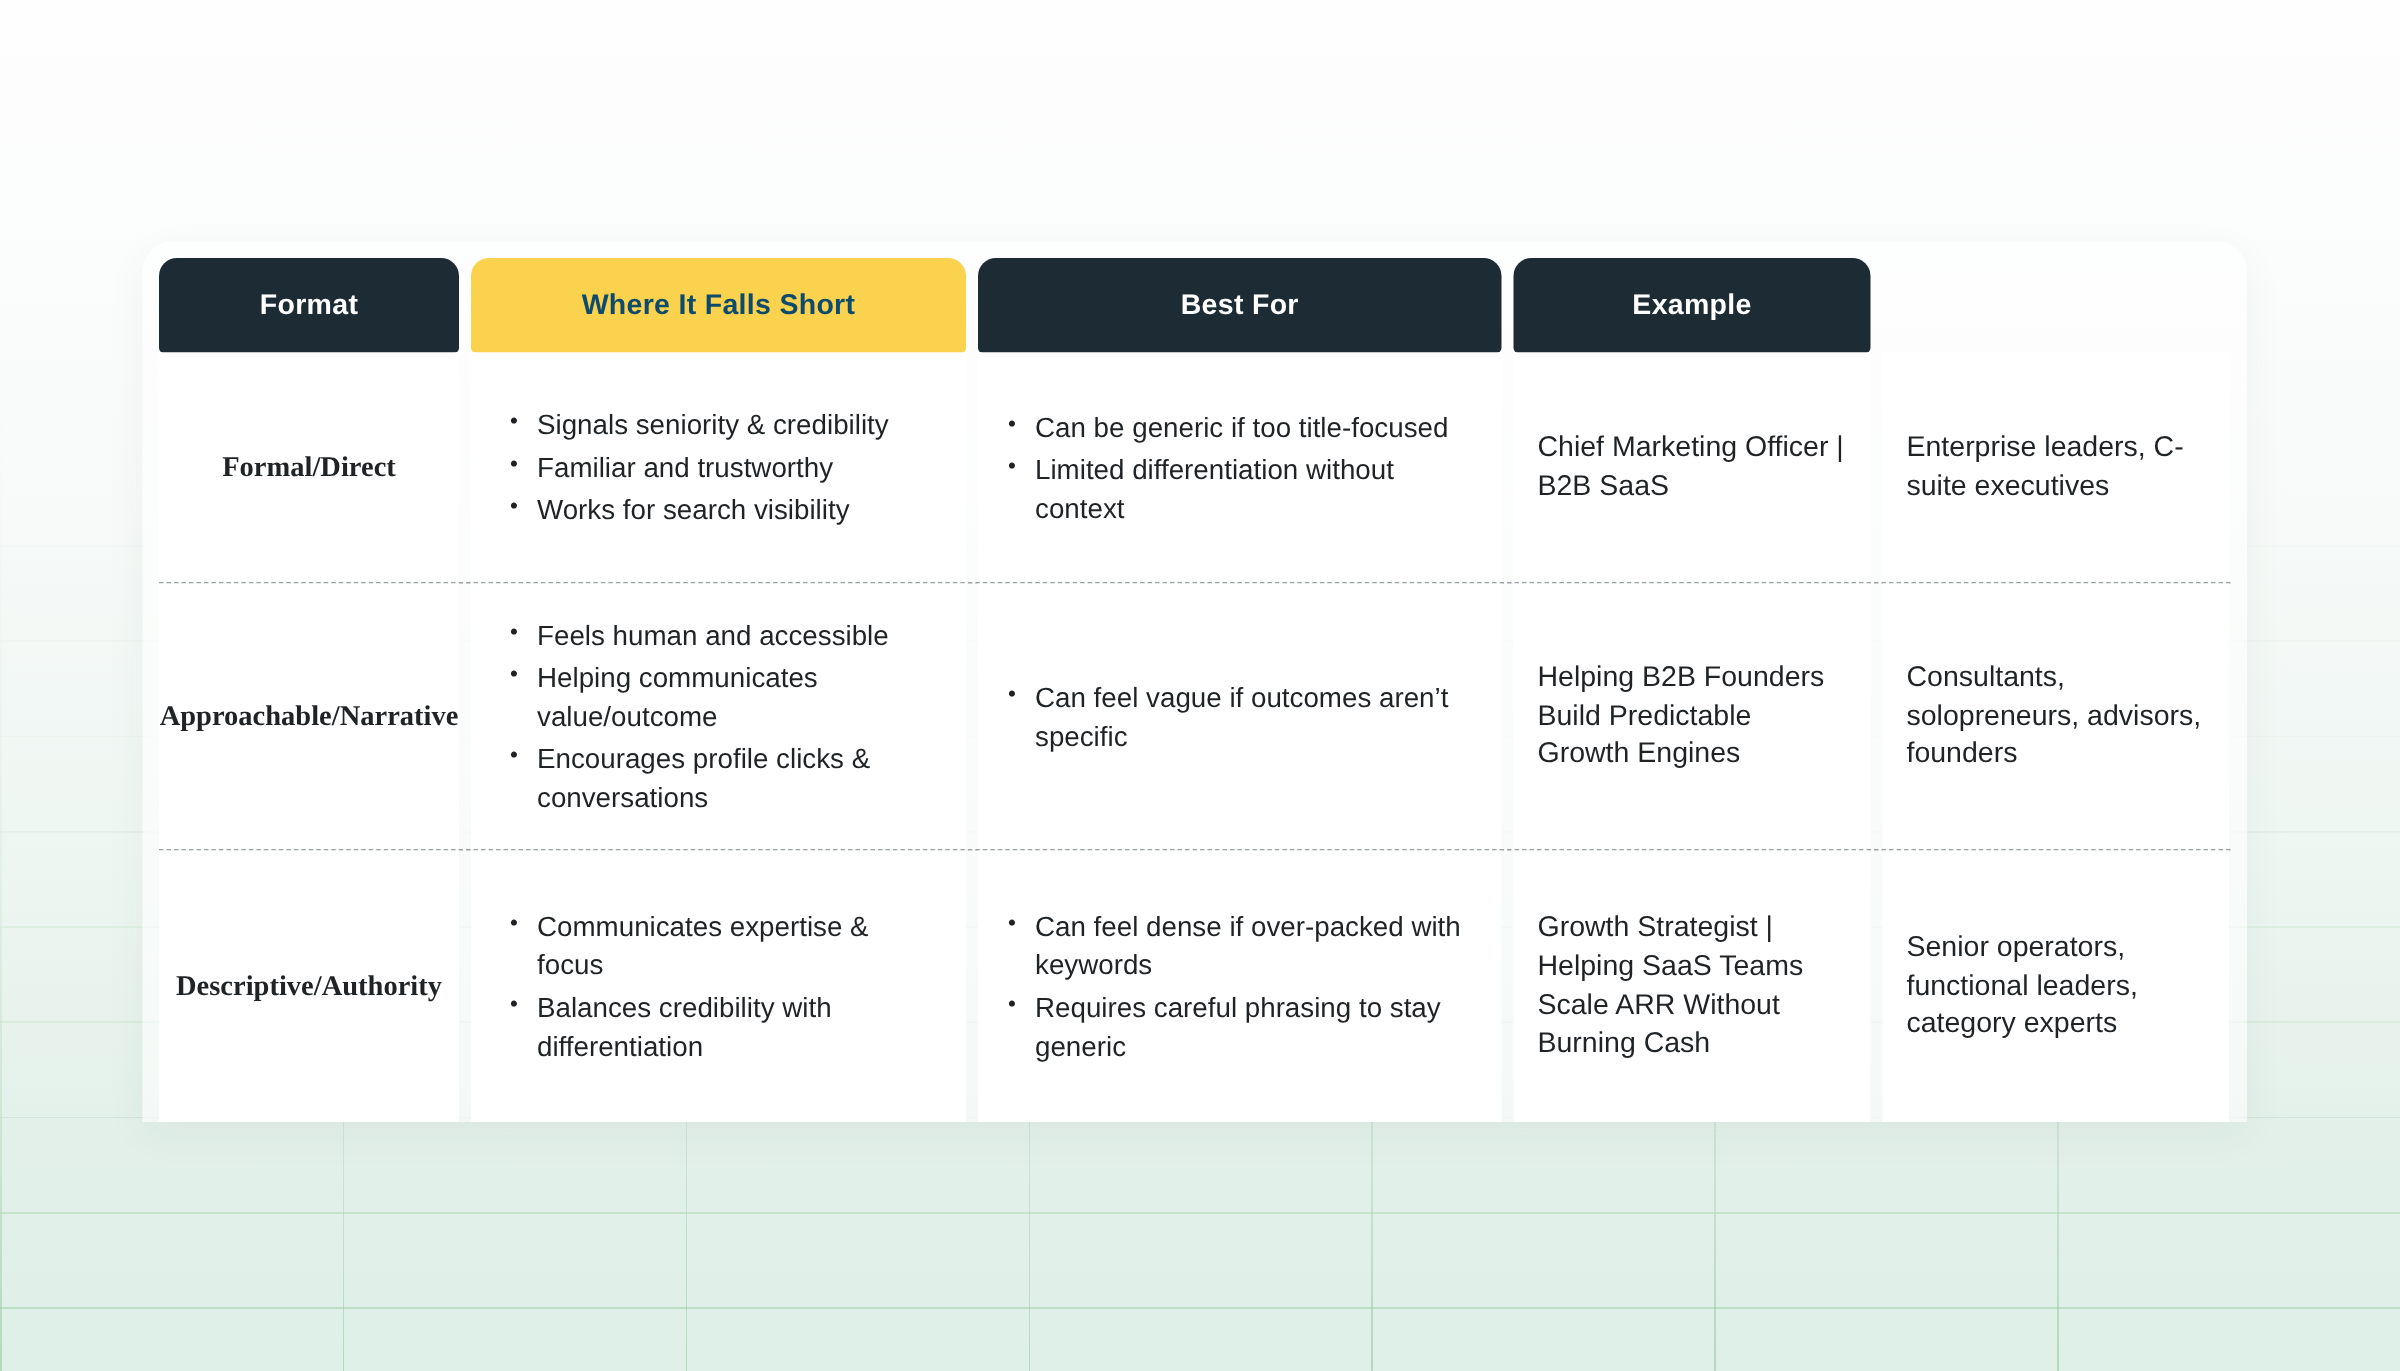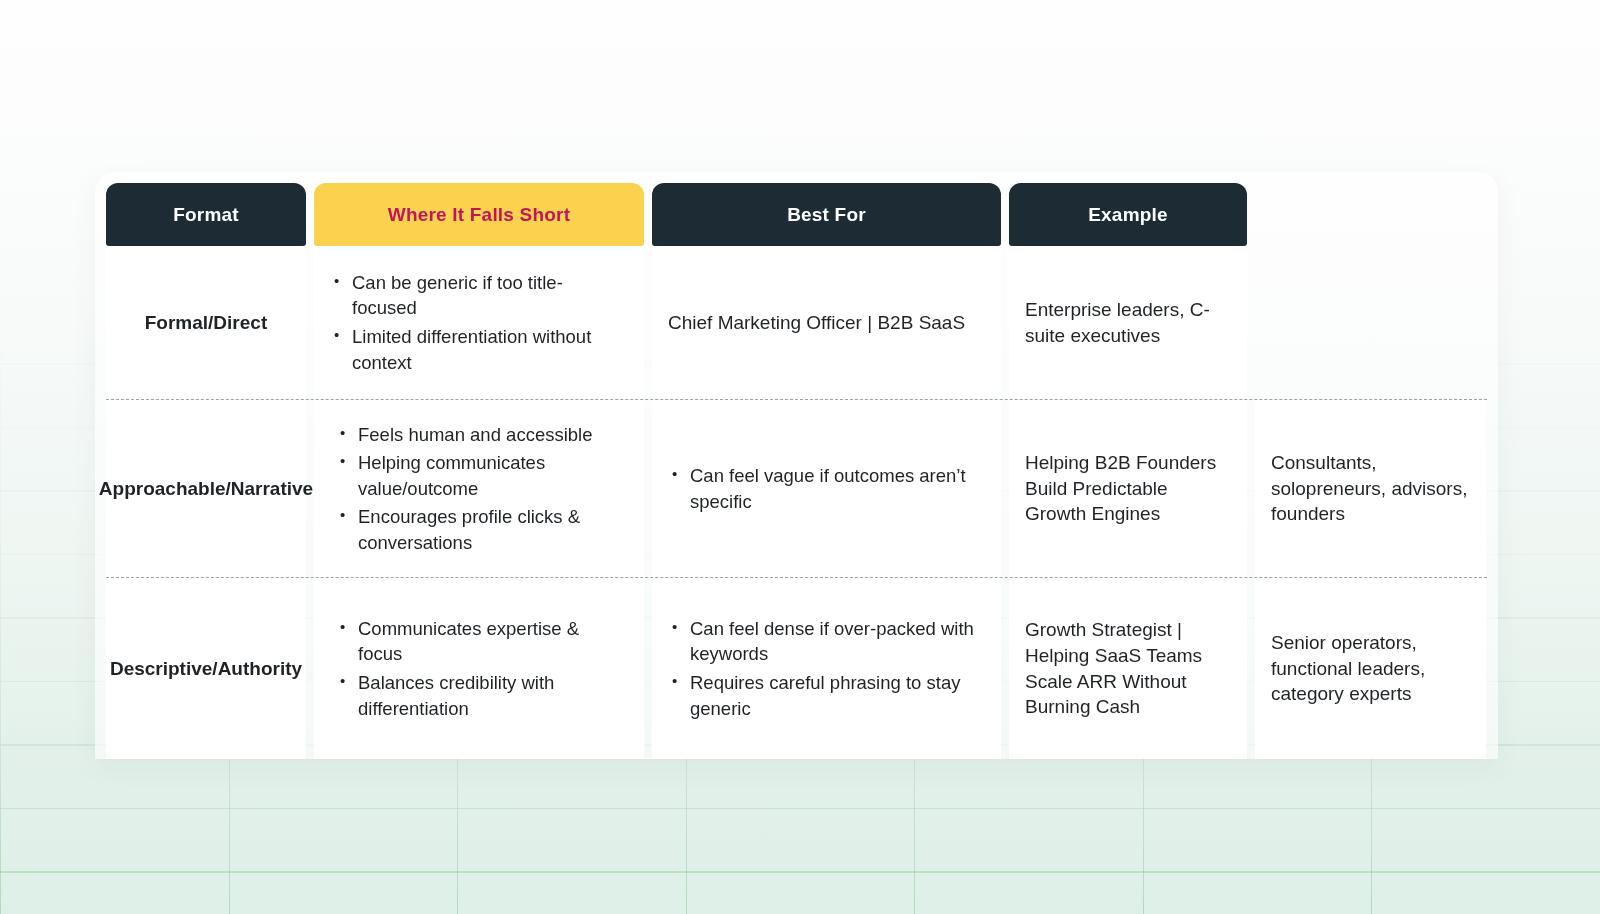--- a/index.html
+++ b/index.html
@@ -22,21 +22,21 @@
       repeating-linear-gradient(to right, rgba(135,195,140,0.55) 0 1px, transparent 1px 228.57px),
       repeating-linear-gradient(to bottom, rgba(135,195,140,0.5) 0 1px, transparent 1px 63.5px);
     background-position: 0 0, 0 46px;
     -webkit-mask-image: linear-gradient(to bottom, transparent 0, transparent 280px, rgba(0,0,0,0.12) 520px, rgba(0,0,0,0.4) 744px, rgba(0,0,0,0.9) 914px);
     mask-image: linear-gradient(to bottom, transparent 0, transparent 280px, rgba(0,0,0,0.12) 520px, rgba(0,0,0,0.4) 744px, rgba(0,0,0,0.9) 914px);
   }
   
   .tbl {
     position: absolute;
     left: 95px;
-    top: 172px;
+    top: 161px;
     width: 1403px;
     height: 587px;
     box-sizing: border-box;
     padding: 11px 11px 0 11px;
     background: rgba(255,255,255,0.6);
     border-radius: 20px 20px 0 0;
     box-shadow: 0 8px 28px rgba(30,70,55,0.05);
   }
   .grid-row {
     display: grid;
@@ -49,40 +49,41 @@
     border-radius: 12px 12px 3px 3px;
     display: flex;
     align-items: center;
     justify-content: center;
     font-size: 19px;
     font-weight: 700;
     letter-spacing: 0.2px;
   }
   .th-dark   { background: #1D2B35; color: #ffffff; }
   .th-teal   { background: #17B5A5; color: #15262E; }
-  .th-yellow { background: #FBD24D; color: #be185d; }
+  .th-yellow { background: #FBD24D; color: #0c4a6e; }
   
   .body-row { box-sizing: border-box; }
   .row-1 { height: 153px; }
   .row-2 { height: 178px; border-top: 1px dashed #9CA1A6; }
   .row-3 { height: 182px; border-top: 1px dashed #9CA1A6; }
   .cell {
     background: #ffffff;
     display: flex;
     align-items: center;
     box-sizing: border-box;
     font-size: 19px;
     line-height: 1.35;
   }
   .cell-format {
     justify-content: center;
     text-align: center;
     font-weight: 700;
     font-size: 19px;
     padding: 0 10px;
+    font-family: Liberation Serif, serif;
   }
   .cell-bullets { padding: 10px 26px 10px 20px; }
   .cell-bullets.tight-left { padding-left: 14px; }
   .cell-plain { padding: 10px 16px; }
   ul.bullets {
     list-style: none;
     margin: 0;
     padding: 0;
     font-size: 18.5px;
     line-height: 1.38;
@@ -111,20 +112,27 @@
 
     <div class="grid-row">
       <div class="th th-dark">Format</div>
       <div class="th th-yellow">Where It Falls Short</div>
       <div class="th th-dark">Best For</div>
       <div class="th th-dark">Example</div>
     </div>
 
     <div class="grid-row body-row row-1">
       <div class="cell cell-format">Formal/Direct</div>
+      <div class="cell cell-bullets">
+        <ul class="bullets">
+          <li>Signals seniority &amp; credibility</li>
+          <li>Familiar and trustworthy</li>
+          <li>Works for search visibility</li>
+        </ul>
+      </div>
       <div class="cell cell-bullets tight-left">
         <ul class="bullets">
           <li>Can be generic if too title-focused</li>
           <li>Limited differentiation without context</li>
         </ul>
       </div>
       <div class="cell cell-plain">
           <span>Chief Marketing Officer | B2B SaaS</span>
         </div>
       <div class="cell cell-plain">

